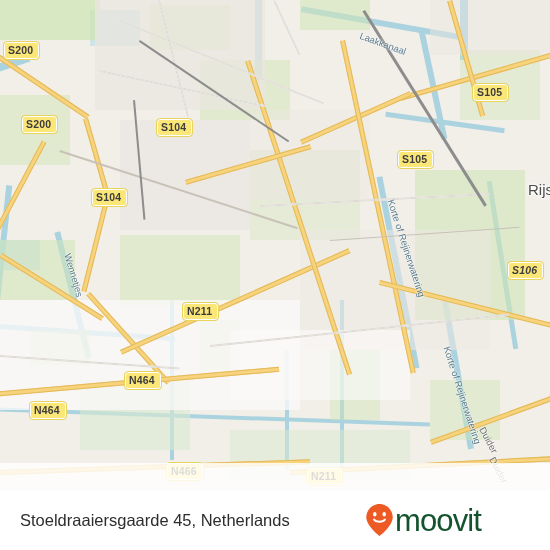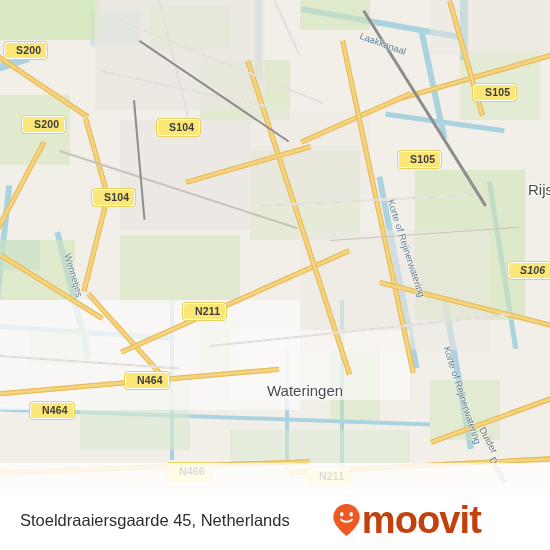--- a/index.html
+++ b/index.html
@@ -45,21 +45,21 @@
   .shield {
     position: absolute;
     background: #fbe678;
     border: 1.6px solid #ffffff;
     outline: 1px solid #e8d45c;
     border-radius: 3px;
     color: #3d3d3d;
     font-size: 10.5px;
     font-weight: bold;
     letter-spacing: .2px;
-    padding: 1px 5px 2px 11px;
+    padding: 1px 5px 2px 3px;
     line-height: 12px;
     white-space: nowrap;
     box-shadow: 0 0 0 .5px rgba(0,0,0,.06);
   }
   
   .place {
     position: absolute;
     color: #4b4b4b;
     font-size: 15px;
     white-space: nowrap;
@@ -143,24 +143,24 @@
     margin-left: 20px;
     color: #2d2d2d;
     font-size: 16.5px;
     flex: 1;
   }
   #brand {
     display: flex; align-items: center;
     margin-right: 17px;
   }
   #brand-word {
-    color: #c2410c;
-    font-size: 38px;
+    color: #14532d;
+    font-size: 31px;
     letter-spacing: -0.9px;
-    font-weight: 700;
+    font-weight: 400;
     line-height: 31px;
     margin-left: 1px;
   }
   .pin-shape { display: block; }
 </style>
 </head>
 <body>
 
 <div id="page">
 
@@ -263,21 +263,20 @@
         <div class="shield" style="left: 398px; top: 151px;">S105</div>
         <div class="shield" style="left: 508px; top: 262px; font-style: italic;">S106</div>
         <div class="shield" style="left: 183px; top: 303px;">N211</div>
         <div class="shield" style="left: 125px; top: 372px;">N464</div>
         <div class="shield" style="left: 30px; top: 402px;">N464</div>
         <div class="shield" style="left: 167px; top: 463px;">N466</div>
         <div class="shield" style="left: 307px; top: 468px;">N211</div>
       </div>
 
     <div class="layer" id="labels">
-        <div class="place" style="left: 267px; top: 382px;">Wateringen</div>
         <div class="place" style="left: 528px; top: 181px;">Rijs</div>
         <div class="waterlbl" style="left: 362px; top: 30px; transform: rotate(20deg);">Laakkanaal</div>
         <div class="waterlbl" style="left: 73px; top: 252px; transform: rotate(74deg);">Wennetjes</div>
         <div class="waterlbl" style="left: 396px; top: 198px; transform: rotate(72deg);">Korte of Rejinerwatering</div>
         <div class="waterlbl" style="left: 452px; top: 345px; transform: rotate(72deg);">Korte of Rejinerwatering</div>
         <div class="roadlbl" style="left: 487px; top: 425px; transform: rotate(62deg);">Duider</div>
         <div class="roadlbl" style="left: 497px; top: 455px; transform: rotate(62deg);">Duider</div>
       </div>
 
 

